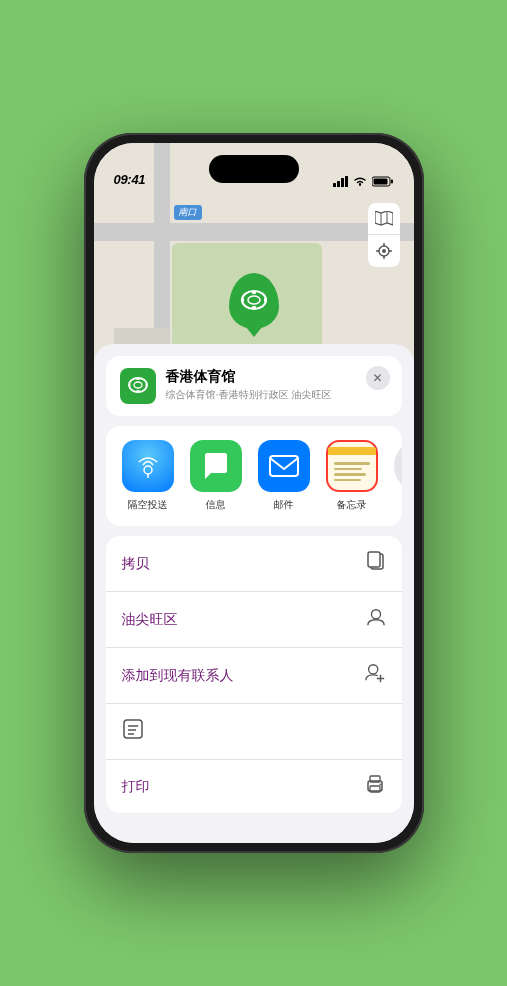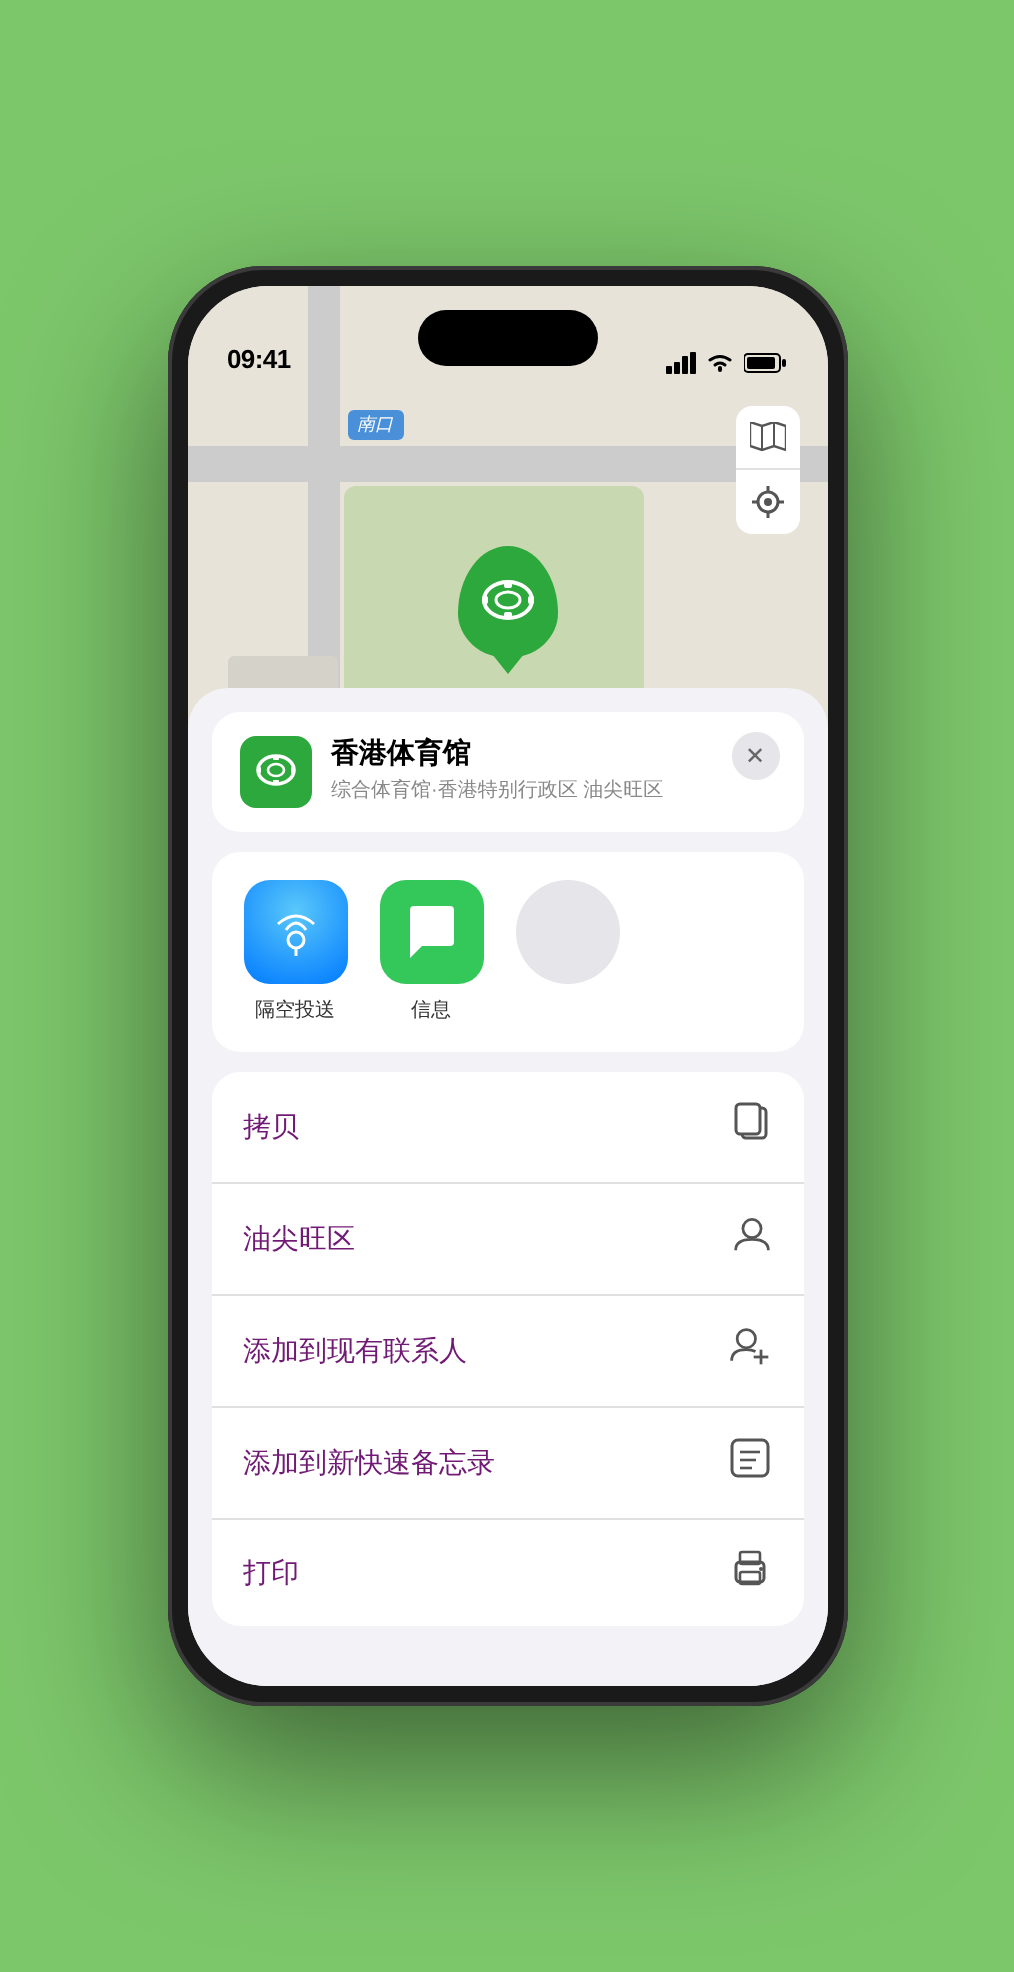--- a/index.html
+++ b/index.html
@@ -59,20 +59,21 @@
       padding: 0 20px 6px;
       z-index: 99;
       justify-content: space-between;
     }
 
     .status-time {
       font-size: 13px;
       font-weight: 600;
       color: #000;
       letter-spacing: -0.3px;
+      font-style: italic;
     }
 
     .status-icons {
       display: flex;
       align-items: center;
       gap: 5px;
     }
 
     .status-icons svg {
       fill: #000;
@@ -507,21 +508,42 @@
 
         <div class="share-item">
           <div class="share-app-icon icon-messages">
             <svg width="30" height="30" viewBox="0 0 30 30">
               <path d="M4 4 Q4 2 6 2 L24 2 Q26 2 26 4 L26 20 Q26 22 24 22 L10 22 L4 28 L4 4Z" fill="#fff"></path>
             </svg>
           </div>
           <div class="share-app-label">信息</div>
         </div>
 
-
+        <div class="share-item">
+          <div class="share-app-icon icon-mail">
+            <svg width="32" height="28" viewBox="0 0 32 28">
+              <rect x="2" y="4" width="28" height="20" rx="3" fill="none" stroke="#fff" stroke-width="2"></rect>
+              <polyline points="2,6 16,17 30,6" fill="none" stroke="#fff" stroke-width="2"></polyline>
+            </svg>
+          </div>
+          <div class="share-app-label">邮件</div>
+        </div>
+
+        <div class="share-item">
+          <div class="share-app-icon icon-notes">
+            <div style="display:flex;flex-direction:column;gap:3px;padding:4px 6px;width:100%;">
+              <div style="height:8px;background:#f5c030;border-radius:3px 3px 0 0;margin:-4px -6px 0;width:calc(100% + 12px);"></div>
+              <div style="height:2.5px;background:#c8b870;border-radius:2px;width:100%;margin-top:4px;"></div>
+              <div style="height:2.5px;background:#c8b870;border-radius:2px;width:80%;"></div>
+              <div style="height:2.5px;background:#c8b870;border-radius:2px;width:90%;"></div>
+              <div style="height:2.5px;background:#c8b870;border-radius:2px;width:75%;"></div>
+            </div>
+          </div>
+          <div class="share-app-label">备忘录</div>
+        </div>
 
         <div class="share-item">
           <div class="more-dots-item" style="width:52px;height:52px;">
             
           </div>
 
         </div>
 
       </div>
 
@@ -553,21 +575,20 @@
             <svg width="22" height="22" viewBox="0 0 24 22">
               <circle cx="10" cy="7" r="5" fill="none" stroke="#555" stroke-width="1.5"></circle>
               <path d="M2 19 Q2 13 10 13 Q13 13 15 14" fill="none" stroke="#555" stroke-width="1.5"></path>
               <line x1="18" y1="13" x2="18" y2="21" stroke="#555" stroke-width="1.5"></line>
               <line x1="14" y1="17" x2="22" y2="17" stroke="#555" stroke-width="1.5"></line>
             </svg>
           </span>
         </div>
 
         <div class="action-item">
-          <span class="action-label">添加到新快速备忘录</span>
           <span class="action-icon">
             <svg width="22" height="22" viewBox="0 0 22 22">
               <rect x="2" y="2" width="18" height="18" rx="3" fill="none" stroke="#555" stroke-width="1.5"></rect>
               <line x1="6" y1="8" x2="16" y2="8" stroke="#555" stroke-width="1.3"></line>
               <line x1="6" y1="12" x2="14" y2="12" stroke="#555" stroke-width="1.3"></line>
               <line x1="6" y1="16" x2="12" y2="16" stroke="#555" stroke-width="1.3"></line>
             </svg>
           </span>
         </div>
 

